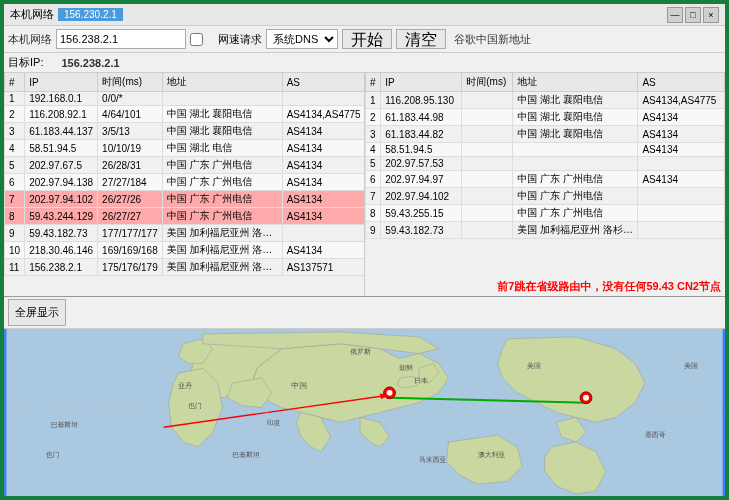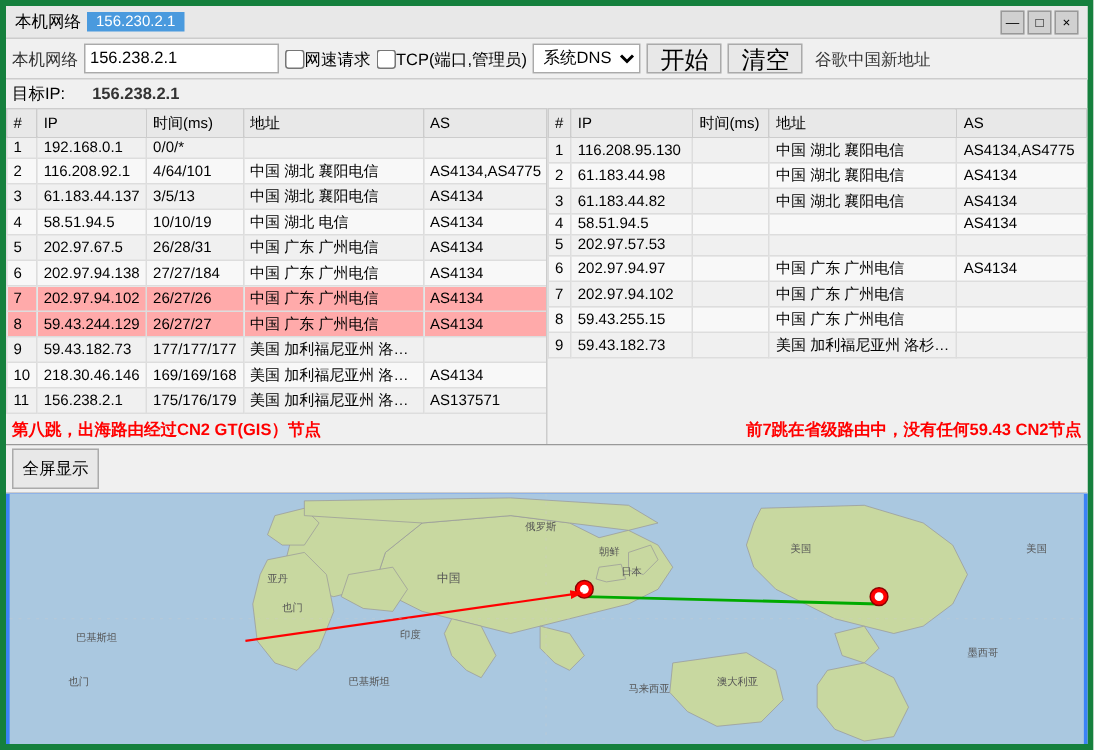--- a/index.html
+++ b/index.html
@@ -81,21 +81,21 @@
       padding: 0 8px;
       border: 1px solid #aaa;
       background: #e8e8e8;
       font-size: 16px;
       cursor: pointer;
       white-space: nowrap;
     }
     .checkbox-group {
       display: flex;
       align-items: center;
-      gap: 0;
+      gap: 15px;
       font-size: 11px;
     }
     .target-row {
       display: flex;
       align-items: center;
       padding: 2px 4px;
       gap: 18px;
       font-size: 11px;
       flex-shrink: 0;
     }
@@ -224,24 +224,20 @@
       <div class="title-bar-btn">×</div>
     </div>
   </div>
 
   <div class="toolbar">
     <span class="toolbar-label">本机网络</span>
     <input class="toolbar-input toolbar-input-wide" type="text" value="156.238.2.1" style="">
     <div class="checkbox-group">
       <input type="checkbox" style="">
       <span>网速请求</span>
-    </div>
-    <div class="checkbox-group">
-      <input type="checkbox" style="">
-      <span>TCP(端口,管理员)</span>
     </div>
     <select class="toolbar-select">
       <option>系统DNS</option>
     </select>
     <button class="toolbar-btn">开始</button>
     <button class="toolbar-btn">清空</button>
     <span style="margin-left:4px;font-size:11px;color:#333;">谷歌中国新地址</span>
   </div>
 
   <div class="target-row">
@@ -337,21 +333,20 @@
               <tr>
                 <td>11</td>
                 <td>156.238.2.1</td>
                 <td>175/176/179</td>
                 <td>美国 加利福尼亚州 洛杉矶 cloudinnovation.org</td>
                 <td>AS137571</td>
               </tr>
             </tbody>
         </table>
       </div>
-      <div class="annotation">第八跳，出海路由经过CN2 GT(GIS）节点</div>
     </div>
 
     <div class="pane" style="position:relative;">
       <div class="table-container">
         <table>
           <thead>
             <tr>
               <th>#</th>
               <th>IP</th>
               <th>时间(ms)</th>

